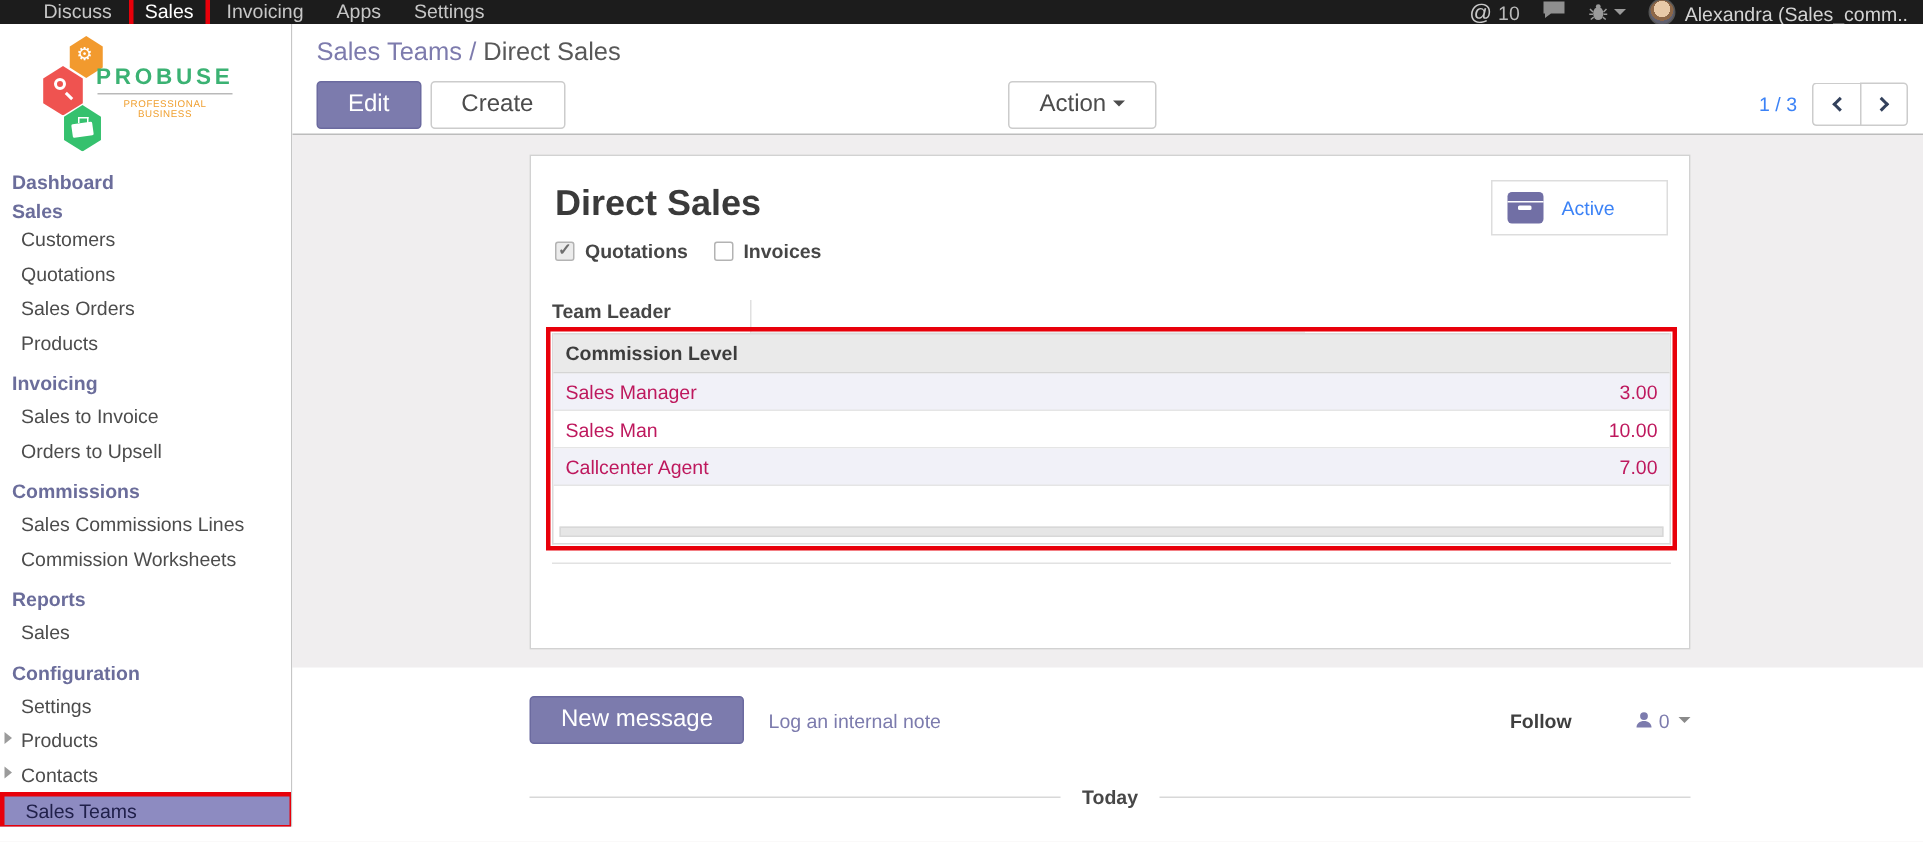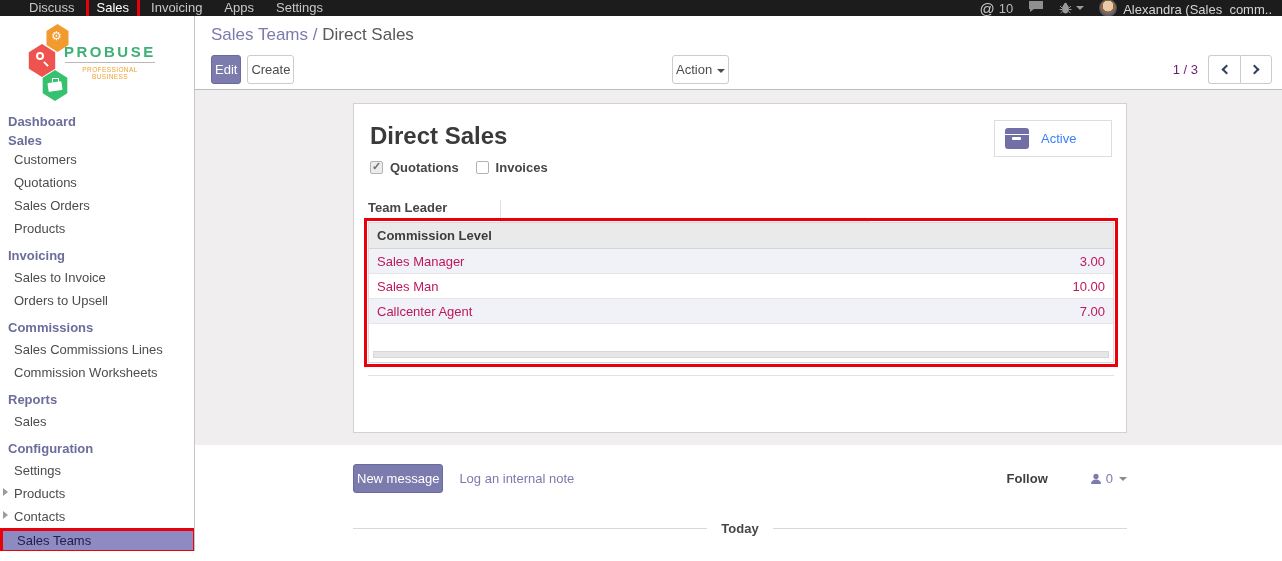--- a/index.html
+++ b/index.html
@@ -45,28 +45,28 @@
   .s-item { color:#4c4c4c; padding:4px 0 4px 14px; position:relative; cursor:pointer; }
   .s-item .tri { position:absolute; left:3px; top:6px; width:0; height:0; border-top:4px solid transparent; border-bottom:4px solid transparent; border-left:5px solid #9b9b9b; }
   .s-item.selected { background:#8d8bc1; color:#20204a; border:3px solid #e8000a; padding:2px 0 2px 14px; width:196px; }
 
   
   .breadcrumb-row { padding:9px 0 5px 16px; font-size:17px; background:#fff; }
   .bc-link { color:#7d7bad; cursor:pointer; }
   .bc-sep { color:#7d7bad; }
   .bc-current { color:#585858; }
   .control-row { position:relative; display:flex; align-items:center; height:40px; padding:0 10px 0 16px; background:#fff; border-bottom:1px solid #bcbcbc; }
-  .btn { font-size:13px; border-radius:3px; padding:6px 3px; cursor:pointer; font-family:"Liberation Sans", sans-serif; }
+  .btn { font-size:16px; border-radius:3px; padding:6px 20px; cursor:pointer; font-family:"Liberation Sans", sans-serif; }
   .btn-primary { background:#7c7bad; border:1px solid #6b6a9f; color:#fff; }
   .btn-default { background:#fff; border:1px solid #ccc; color:#4c4c4c; }
   .ml6 { margin-left:6px; }
   .action-wrap { position:absolute; left:477px; }
   .action-caret { display:inline-block; width:0; height:0; border-left:4px solid transparent; border-right:4px solid transparent; border-top:4px solid #4c4c4c; margin-left:5px; vertical-align:middle; }
   .pager { margin-left:auto; display:flex; align-items:center; gap:10px; }
-  .pager-value { color:#701a75; }
+  .pager-value { color:#3b82f6; }
   .pager-btns { display:flex; }
   .pager-btn { width:32px; height:29px; background:#fff; border:1px solid #ccc; display:flex; align-items:center; justify-content:center; cursor:pointer; }
   .pager-btn.prev { border-radius:3px 0 0 3px; border-right:none; }
   .pager-btn.next { border-radius:0 3px 3px 0; }
   .chev { display:inline-block; width:7px; height:7px; border:solid #33415c; border-width:0 2px 2px 0; }
   .chev.left { transform:rotate(135deg); margin-left:3px; }
   .chev.right { transform:rotate(-45deg); margin-right:3px; }
 
   
   .content { background:#f0eeef; height:355px; position:relative; }

